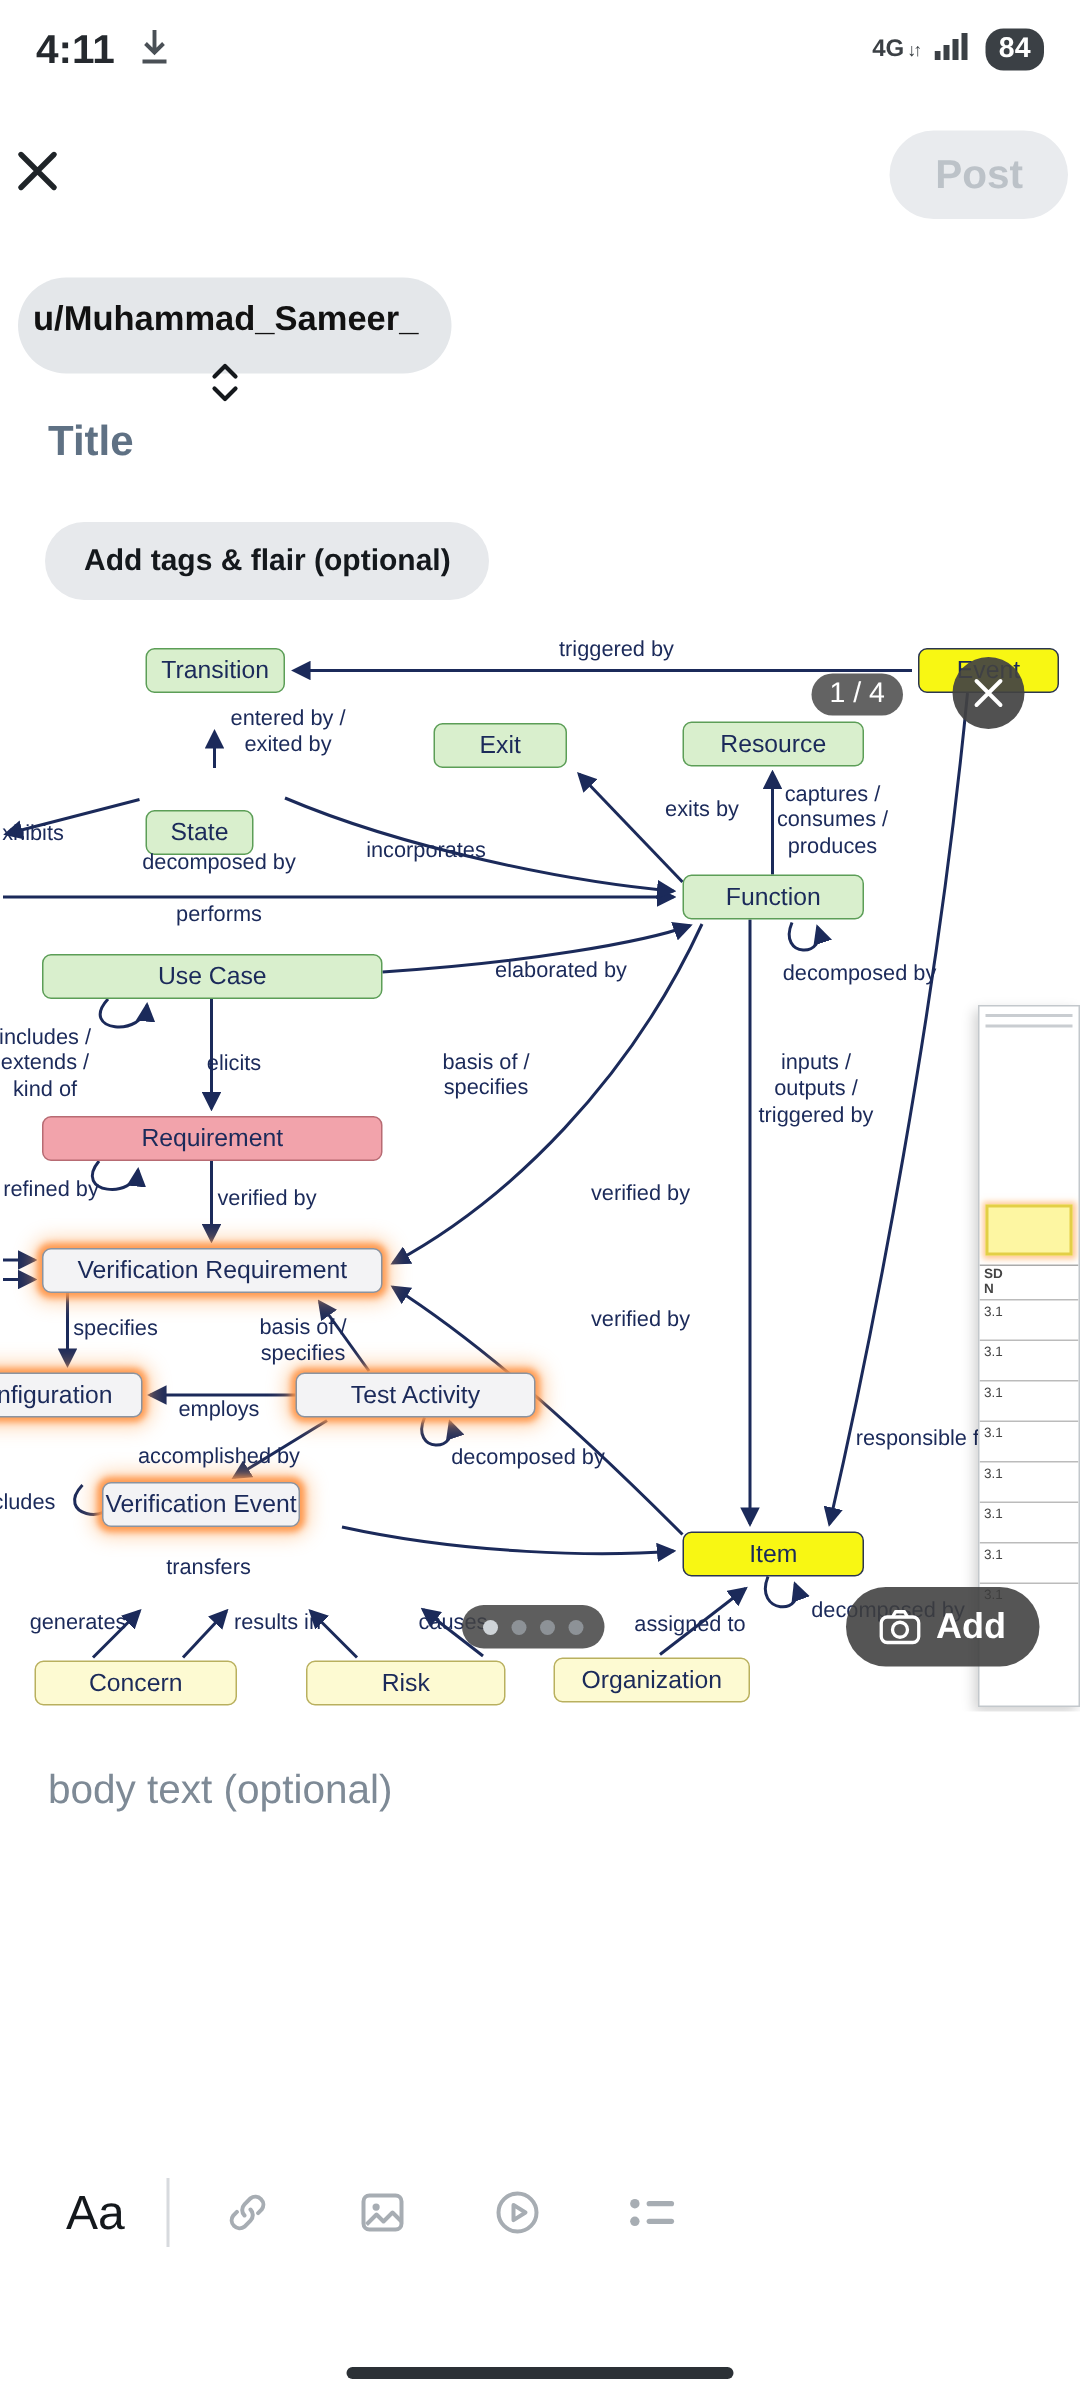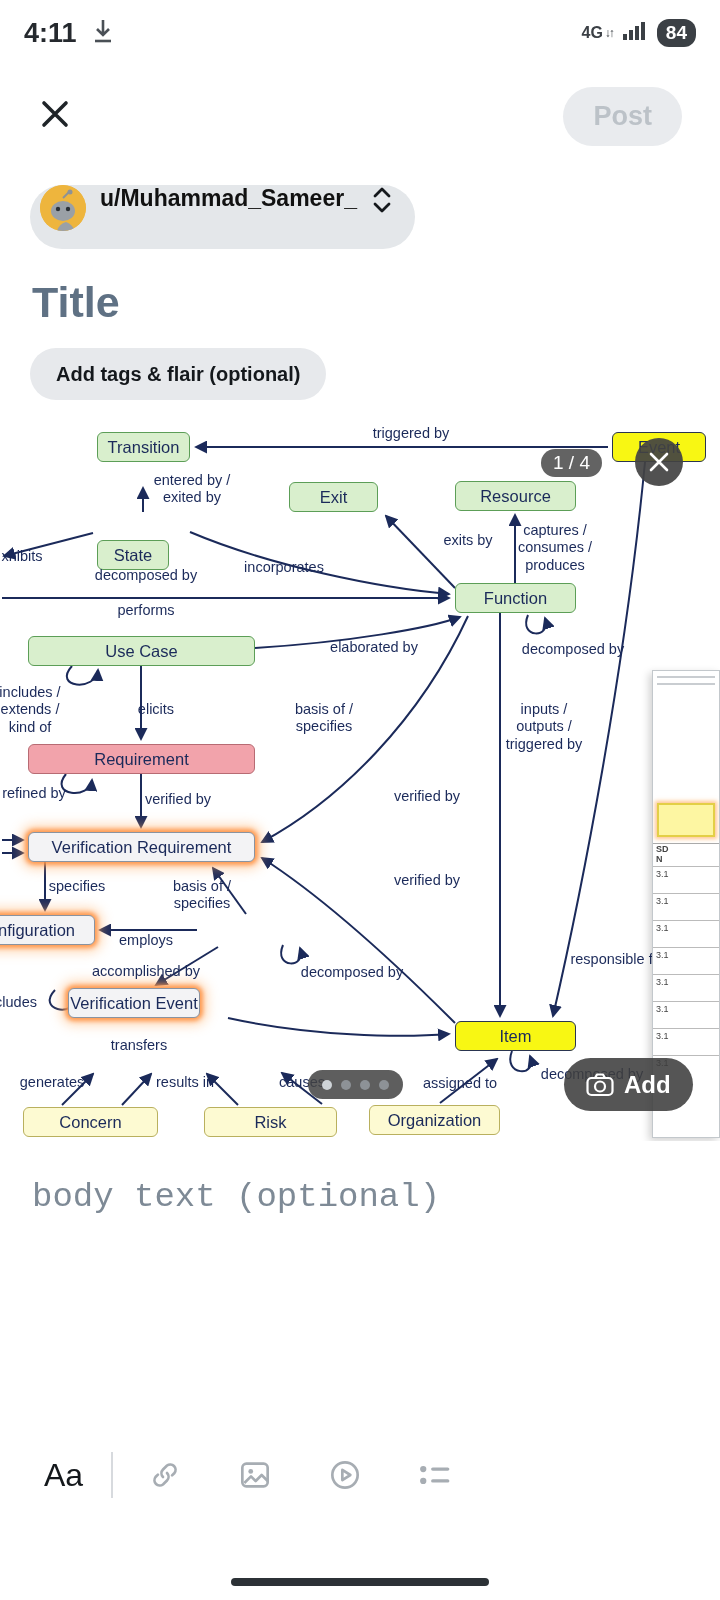--- a/index.html
+++ b/index.html
@@ -9,29 +9,29 @@
   
   .statusbar { position:absolute; top:0; left:0; right:0; height:66px; display:flex; align-items:center; justify-content:space-between; padding:0 24px; }
   .sb-left { display:flex; align-items:center; gap:14px; }
   .sb-time { font-size:27px; font-weight:600; color:#25292e; }
   .sb-right { display:flex; align-items:center; gap:10px; }
   .sb-net { font-size:16px; font-weight:700; color:#3b4045; display:flex; align-items:center; gap:2px; }
   .sb-netarrows { font-size:12px; color:#3b4045; letter-spacing:-2px; }
   .battery { background:#3b4045; color:#fff; font-size:19px; font-weight:700; border-radius:12px; padding:3px 9px; }
 
   
-  .hdr { position:absolute; top:84px; left:0; right:0; height:64px; display:flex; align-items:center; justify-content:space-between; padding:0 38px; }
+  .hdr { position:absolute; top:84px; left:0; right:0; height:64px; display:flex; align-items:center; justify-content:space-between; padding:0 8px; }
   .postbtn { background:#e9ebee; color:#bcc2c8; font-weight:700; font-size:27px; border:none; border-radius:32px; padding:14px 30px; }
 
   
-  .userpill { position:absolute; top:185px; left:30px; height:64px; background:#e4e7ea; border-radius:32px; display:flex; gap:14px; padding:0 22px 0 10px; }
+  .userpill { position:absolute; top:185px; left:12px; height:64px; background:#e4e7ea; border-radius:32px; display:flex; align-items:center; gap:14px; padding:0 22px 0 10px;flex-direction:column; }
   .avatar { width:46px; height:46px; border-radius:50%; background:#eeb53d; overflow:hidden; display:flex; align-items:flex-end; justify-content:center; }
   .uname { font-size:23px; font-weight:700; color:#111; }
 
-  .title-ph { position:absolute; top:278px; left:32px; font-size:43px; font-weight:700; color:#5f7184; }
+  .title-ph { position:absolute; top:278px; left:32px; font-size:28px; font-weight:700; color:#5f7184; }
   .flairpill { position:absolute; top:348px; left:30px; background:#e7e9ec; border-radius:26px; height:52px; display:flex; align-items:center; padding:0 26px; font-size:20px; font-weight:700; color:#14181c; }
 
   
   .attach { position:absolute; top:420px; left:0; width:720px; height:721px; background:#ffffff; overflow:hidden; }
   .arrows { position:absolute; left:0; top:0; }
   .dnode { position:absolute; height:30px; border-radius:6px; display:flex; align-items:center; justify-content:center; font-size:16.5px; font-weight:500; color:#1b2a5a; border:1.5px solid #5c9e57; background:#d9efcd; white-space:nowrap; }
   .dnode.green  { background:#d9efcd; border-color:#5c9e57; }
   .dnode.yellow { background:#f8f713; border-color:#2a3550; }
   .dnode.pink   { background:#f2a3ab; border-color:#b76b73; }
   .dnode.cream  { background:#fdfad2; border-color:#b9b05e; }
@@ -46,21 +46,21 @@
   .dot.active { background:#cfd4d8; }
   .addbtn { position:absolute; left:564px; top:638px; background:rgba(62,62,62,.88); border-radius:27px; height:53px; display:flex; align-items:center; gap:10px; padding:0 22px; color:#fff; font-size:24px; font-weight:700; }
 
   
   .preview { position:absolute; left:652px; top:250px; width:68px; height:468px; background:#fff; border:1px solid #c3c8cc; box-shadow:-3px 3px 8px rgba(0,0,0,.18); font-size:9px; color:#444; overflow:hidden; }
   .pv-line { height:2px; background:#c9cdd1; margin:5px 4px 0 4px; }
   .pv-yellow { margin:118px 4px 6px 4px; height:34px; background:#fdf6a2; border:2px solid #e3cf46; box-shadow:0 0 4px 2px rgba(255,160,70,.6); }
   .pv-head { font-weight:700; border-top:1px solid #aaa; padding:1px 3px; line-height:1.1; }
   .pv-row { border-top:1px solid #bbb; padding:2px 3px; height:27px; }
 
-  .body-ph { position:absolute; top:1178px; left:32px; font-size:34px; color:#7e8a96;font-family:Liberation Mono, monospace; }
+  .body-ph { position:absolute; top:1178px; left:32px; font-size:27px; color:#7e8a96; }
 
   
   .toolbar { position:absolute; top:1445px; left:0; right:0; height:60px; display:flex; align-items:center; }
   .tb-aa { font-size:32px; color:#14181c; font-weight:500; margin-left:44px; }
   .tb-div { width:2px; height:46px; background:#d7dade; margin:0 34px 0 28px; }
   .tb-ic { width:36px; height:36px; margin-right:54px; display:flex; align-items:center; justify-content:center; }
 
   .homebar { position:absolute; bottom:14px; left:231px; width:258px; height:8px; border-radius:5px; background:#2c3136; }
 </style>
 </head>
@@ -176,20 +176,21 @@
         <div class="dnode green" style="left: 97px; top: 12px; width: 93px;">Transition</div>
         <div class="dnode yellow" style="left: 612px; top: 12px; width: 94px;">Event</div>
         <div class="dnode green" style="left: 289px; top: 62px; width: 89px;">Exit</div>
         <div class="dnode green" style="left: 455px; top: 61px; width: 121px;">Resource</div>
         <div class="dnode green" style="left: 97px; top: 92px; width: 72px; margin-top: 28px;">State</div>
         <div class="dnode green" style="left: 455px; top: 163px; width: 121px;">Function</div>
         <div class="dnode green" style="left: 28px; top: 216px; width: 227px;">Use Case</div>
         <div class="dnode pink" style="left: 28px; top: 324px; width: 227px;">Requirement</div>
         <div class="dnode glow" style="left: 28px; top: 412px; width: 227px;">Verification Requirement</div>
         <div class="dnode glow" style="left: -22px; top: 495px; width: 117px;">nfiguration</div>
+        <div class="dnode glow" style="left: 197px; top: 495px; width: 160px;">Test Activity</div>
         <div class="dnode glow" style="left: 68px; top: 568px; width: 132px;">Verification Event</div>
         <div class="dnode yellow" style="left: 455px; top: 601px; width: 121px;">Item</div>
         <div class="dnode cream" style="left: 23px; top: 687px; width: 135px;">Concern</div>
         <div class="dnode cream" style="left: 204px; top: 687px; width: 133px;">Risk</div>
         <div class="dnode cream" style="left: 369px; top: 685px; width: 131px;">Organization</div>
       </div>
     <div style="position:absolute;left:0;top:0;width:720px;height:721px;pointer-events:none;">
         <div class="elabel" style="left: 411px; top: 14px;">triggered by</div>
         <div class="elabel" style="left: 192px; top: 69px;">entered by /
 exited by</div>

